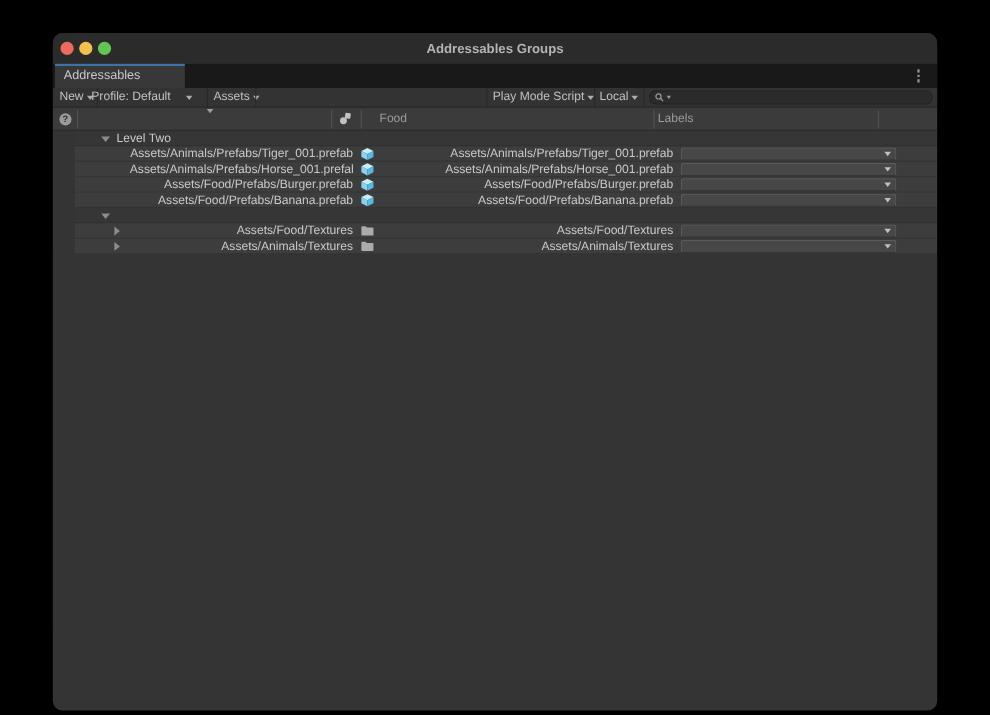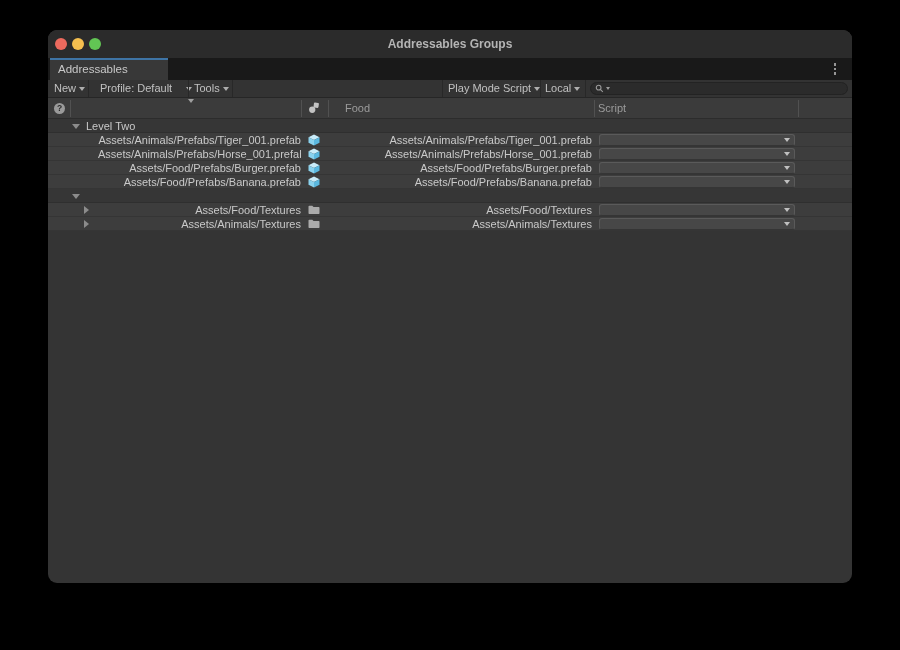--- a/index.html
+++ b/index.html
@@ -1,19 +1,19 @@
 <!DOCTYPE html>
 <html><head>
 <meta charset="utf-8">
 <style>
   * { margin: 0; padding: 0; box-sizing: border-box; }
   html, body { width: 900px; height: 650px; background: #000; overflow: hidden;
     font-family: "Liberation Sans", sans-serif; }
 
-  .window { position: absolute; left: 48px; top: 30px; width: 804px; height: 553px;
+  .window { position: absolute; left: 48px; top: 30px; width: 804px; height: 616px;
     background: #343434; border-radius: 9px; overflow: hidden;
     box-shadow: 0 18px 40px rgba(0,0,0,0.7); }
 
   
   .titlebar { position: relative; height: 28px; background: #2B2B2B; }
   .traffic { position: absolute; top: 8px; width: 12px; height: 12px; border-radius: 50%; }
   .t-red    { left: 7px;  background: #EC6A5E; }
   .t-yellow { left: 24px; background: #F5BF4F; }
   .t-green  { left: 41px; background: #62C554; }
   .win-title { position: absolute; left: 0; right: 0; top: 0; height: 28px; line-height: 28px;
@@ -51,21 +51,21 @@
   .th-label { position: absolute; top: 0; height: 21px; line-height: 21px;
     color: #9B9B9B; font-size: 11px; white-space: nowrap; }
   .help-circle { position: absolute; left: 6px; top: 5px; width: 11px; height: 11px;
     border-radius: 50%; background: #9A9A9A; color: #2B2B2B; font-size: 8.5px; font-weight: bold;
     text-align: center; line-height: 11px; cursor: pointer; }
   .sort-caret { position: absolute; left: 140px; top: 1px; width: 0; height: 0;
     border-left: 3px solid transparent; border-right: 3px solid transparent;
     border-top: 4px solid #A0A0A0; }
 
   
-  .rows { position: relative; }
+  .rows { position: relative; margin-left: 20px; }
   .row { position: relative; height: 14px; width: 100%;
     box-shadow: inset 0 -1px 0 rgba(0,0,0,0.13); cursor: default; }
   .row.group { background: #363636; }
   .row.asset { background: #3D3D3D; text-align: right; }
   .cell-text { position: absolute; top: 0; height: 14px; line-height: 14px;
     color: #C9C9C9; font-size: 11px; white-space: nowrap; overflow: hidden; }
   .name-group { left: 38px; width: 215px; }
   .name-asset { left: 50px; width: 203px; }
   .path-cell  { left: 297px; width: 247px; }
   .tri { position: absolute; width: 0; height: 0; cursor: pointer; }
@@ -108,27 +108,27 @@
         <i></i>
       </div>
   </div>
 
   <div class="toolbar">
     <div class="tb-btn" style="left:6px">
       <span>New</span>
       <span class="dd-caret"></span>
     </div>
     <div class="tb-sep" style="left:40px"></div>
-    <div class="tb-btn" style="left:52px;width:92px;justify-content:space-between">
+    <div class="tb-btn" style="left:35px;width:92px;justify-content:space-between">
       <span>Profile: Default</span>
       <span class="dd-caret"></span>
     </div>
     <div class="tb-sep" style="left:140px"></div>
     <div class="tb-btn" style="left:146px">
-      <span>Tools</span>
+      <span>Assets</span>
       <span class="dd-caret"></span>
     </div>
     <div class="tb-sep" style="left:184px"></div>
     <div class="tb-sep" style="left:394px"></div>
     <div class="tb-btn" style="left:400px;width:90px;">
       <span>Play Mode Script</span>
       <span class="dd-caret"></span>
     </div>
     <div class="tb-sep" style="left:492px"></div>
     <div class="tb-btn" style="left:497px">
@@ -151,21 +151,21 @@
     <div class="th-div" style="left:22px"></div>
     <span class="sort-caret"></span>
     <div class="th-div" style="left:253px"></div>
     <svg class="type-icon" style="left:260px;top:4px;position:absolute" width="13" height="13" viewBox="0 0 13 13">
       <rect x="6.2" y="0.8" width="5.4" height="5.4" rx="1" transform="rotate(8 9 3.5)" fill="#C2C2C2"></rect>
       <circle cx="4.6" cy="8.4" r="3.4" fill="#C2C2C2"></circle>
     </svg>
     <div class="th-div" style="left:280px"></div>
     <div class="th-label" style="left:297px">Food</div>
     <div class="th-div" style="left:546px"></div>
-    <div class="th-label" style="left:550px">Script</div>
+    <div class="th-label" style="left:550px">Labels</div>
     <div class="th-div" style="left:750px"></div>
   </div>
 
   <div class="rows">
 
     <div class="row group">
       <span class="tri down at-group"></span>
       <span class="cell-text name-group">Level Two</span>
     </div>
 

